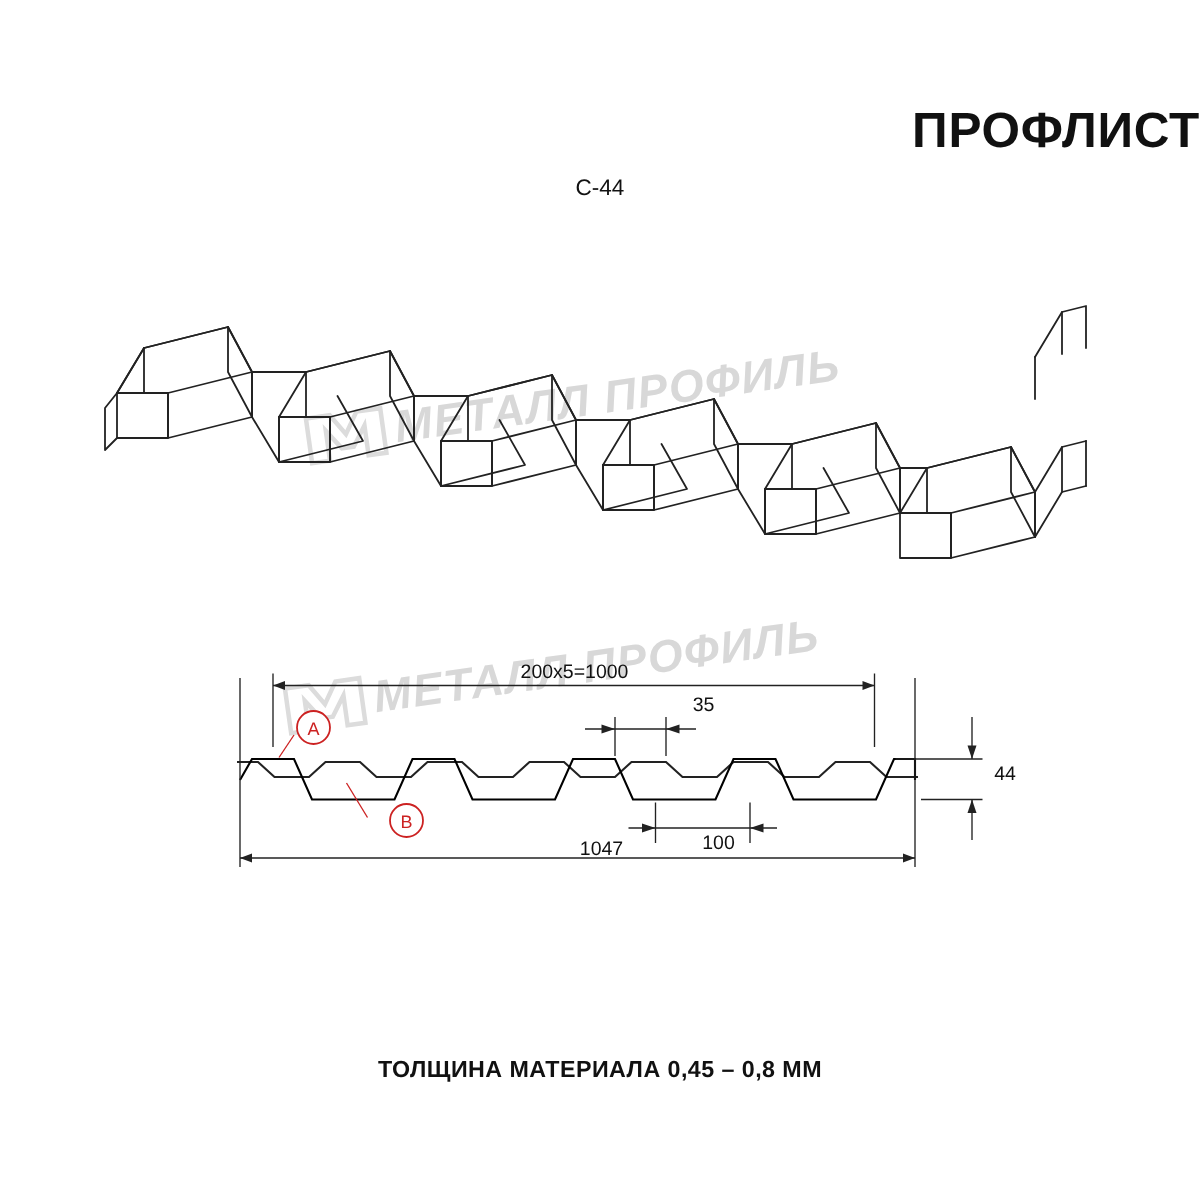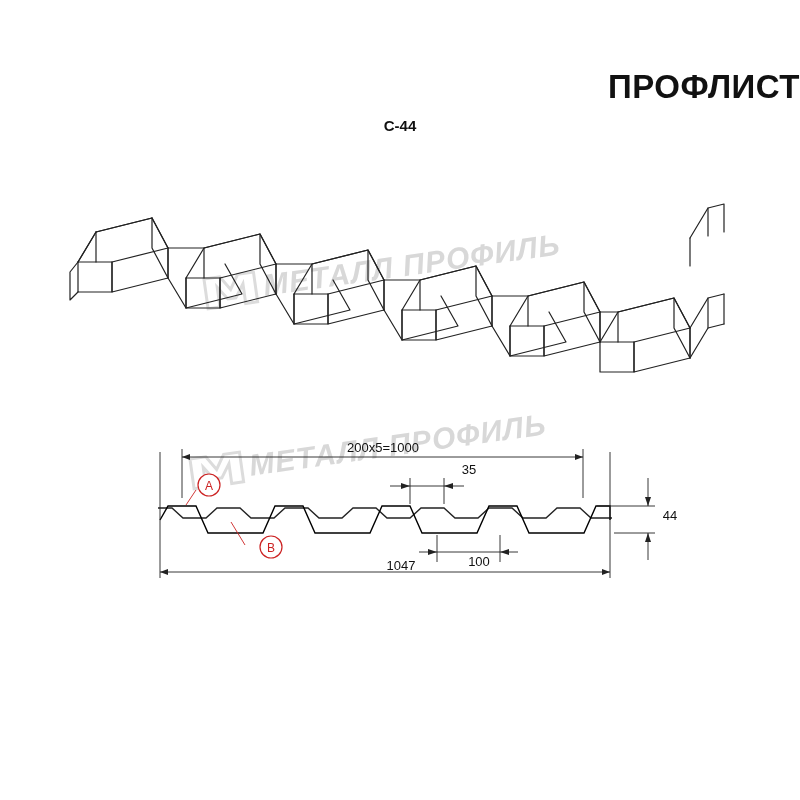--- a/index.html
+++ b/index.html
@@ -30,21 +30,21 @@
     letter-spacing: 0.5px;
     color: #111111;
   }
   .subtitle {
     position: absolute;
     top: 117px;
     left: 0;
     width: 800px;
     text-align: center;
     font-size: 15px;
-    font-weight: bold;
+    font-weight: normal;
     color: #111111;
   }
   .footer {
     position: absolute;
     top: 705px;
     left: 0;
     width: 800px;
     text-align: center;
     font-size: 15.5px;
     font-weight: bold;
@@ -252,14 +252,15 @@
       <text x="271" y="552" text-anchor="middle" font-family="Liberation Sans, sans-serif" font-size="12" fill="#cc2222">B</text>
     </g>
 
     <text x="383" y="452" text-anchor="middle" font-family="Liberation Sans, sans-serif" font-size="13" fill="#111111">200x5=1000</text>
     <text x="469" y="474" text-anchor="middle" font-family="Liberation Sans, sans-serif" font-size="13" fill="#111111">35</text>
     <text x="479" y="566" text-anchor="middle" font-family="Liberation Sans, sans-serif" font-size="13" fill="#111111">100</text>
     <text x="401" y="570" text-anchor="middle" font-family="Liberation Sans, sans-serif" font-size="13" fill="#111111">1047</text>
     <text x="670" y="520" text-anchor="middle" font-family="Liberation Sans, sans-serif" font-size="13" fill="#111111">44</text>
   </svg>
 
+  <div class="footer">ТОЛЩИНА МАТЕРИАЛА 0,45 – 0,8 ММ</div>
 
 </div>
 
 </body></html>

